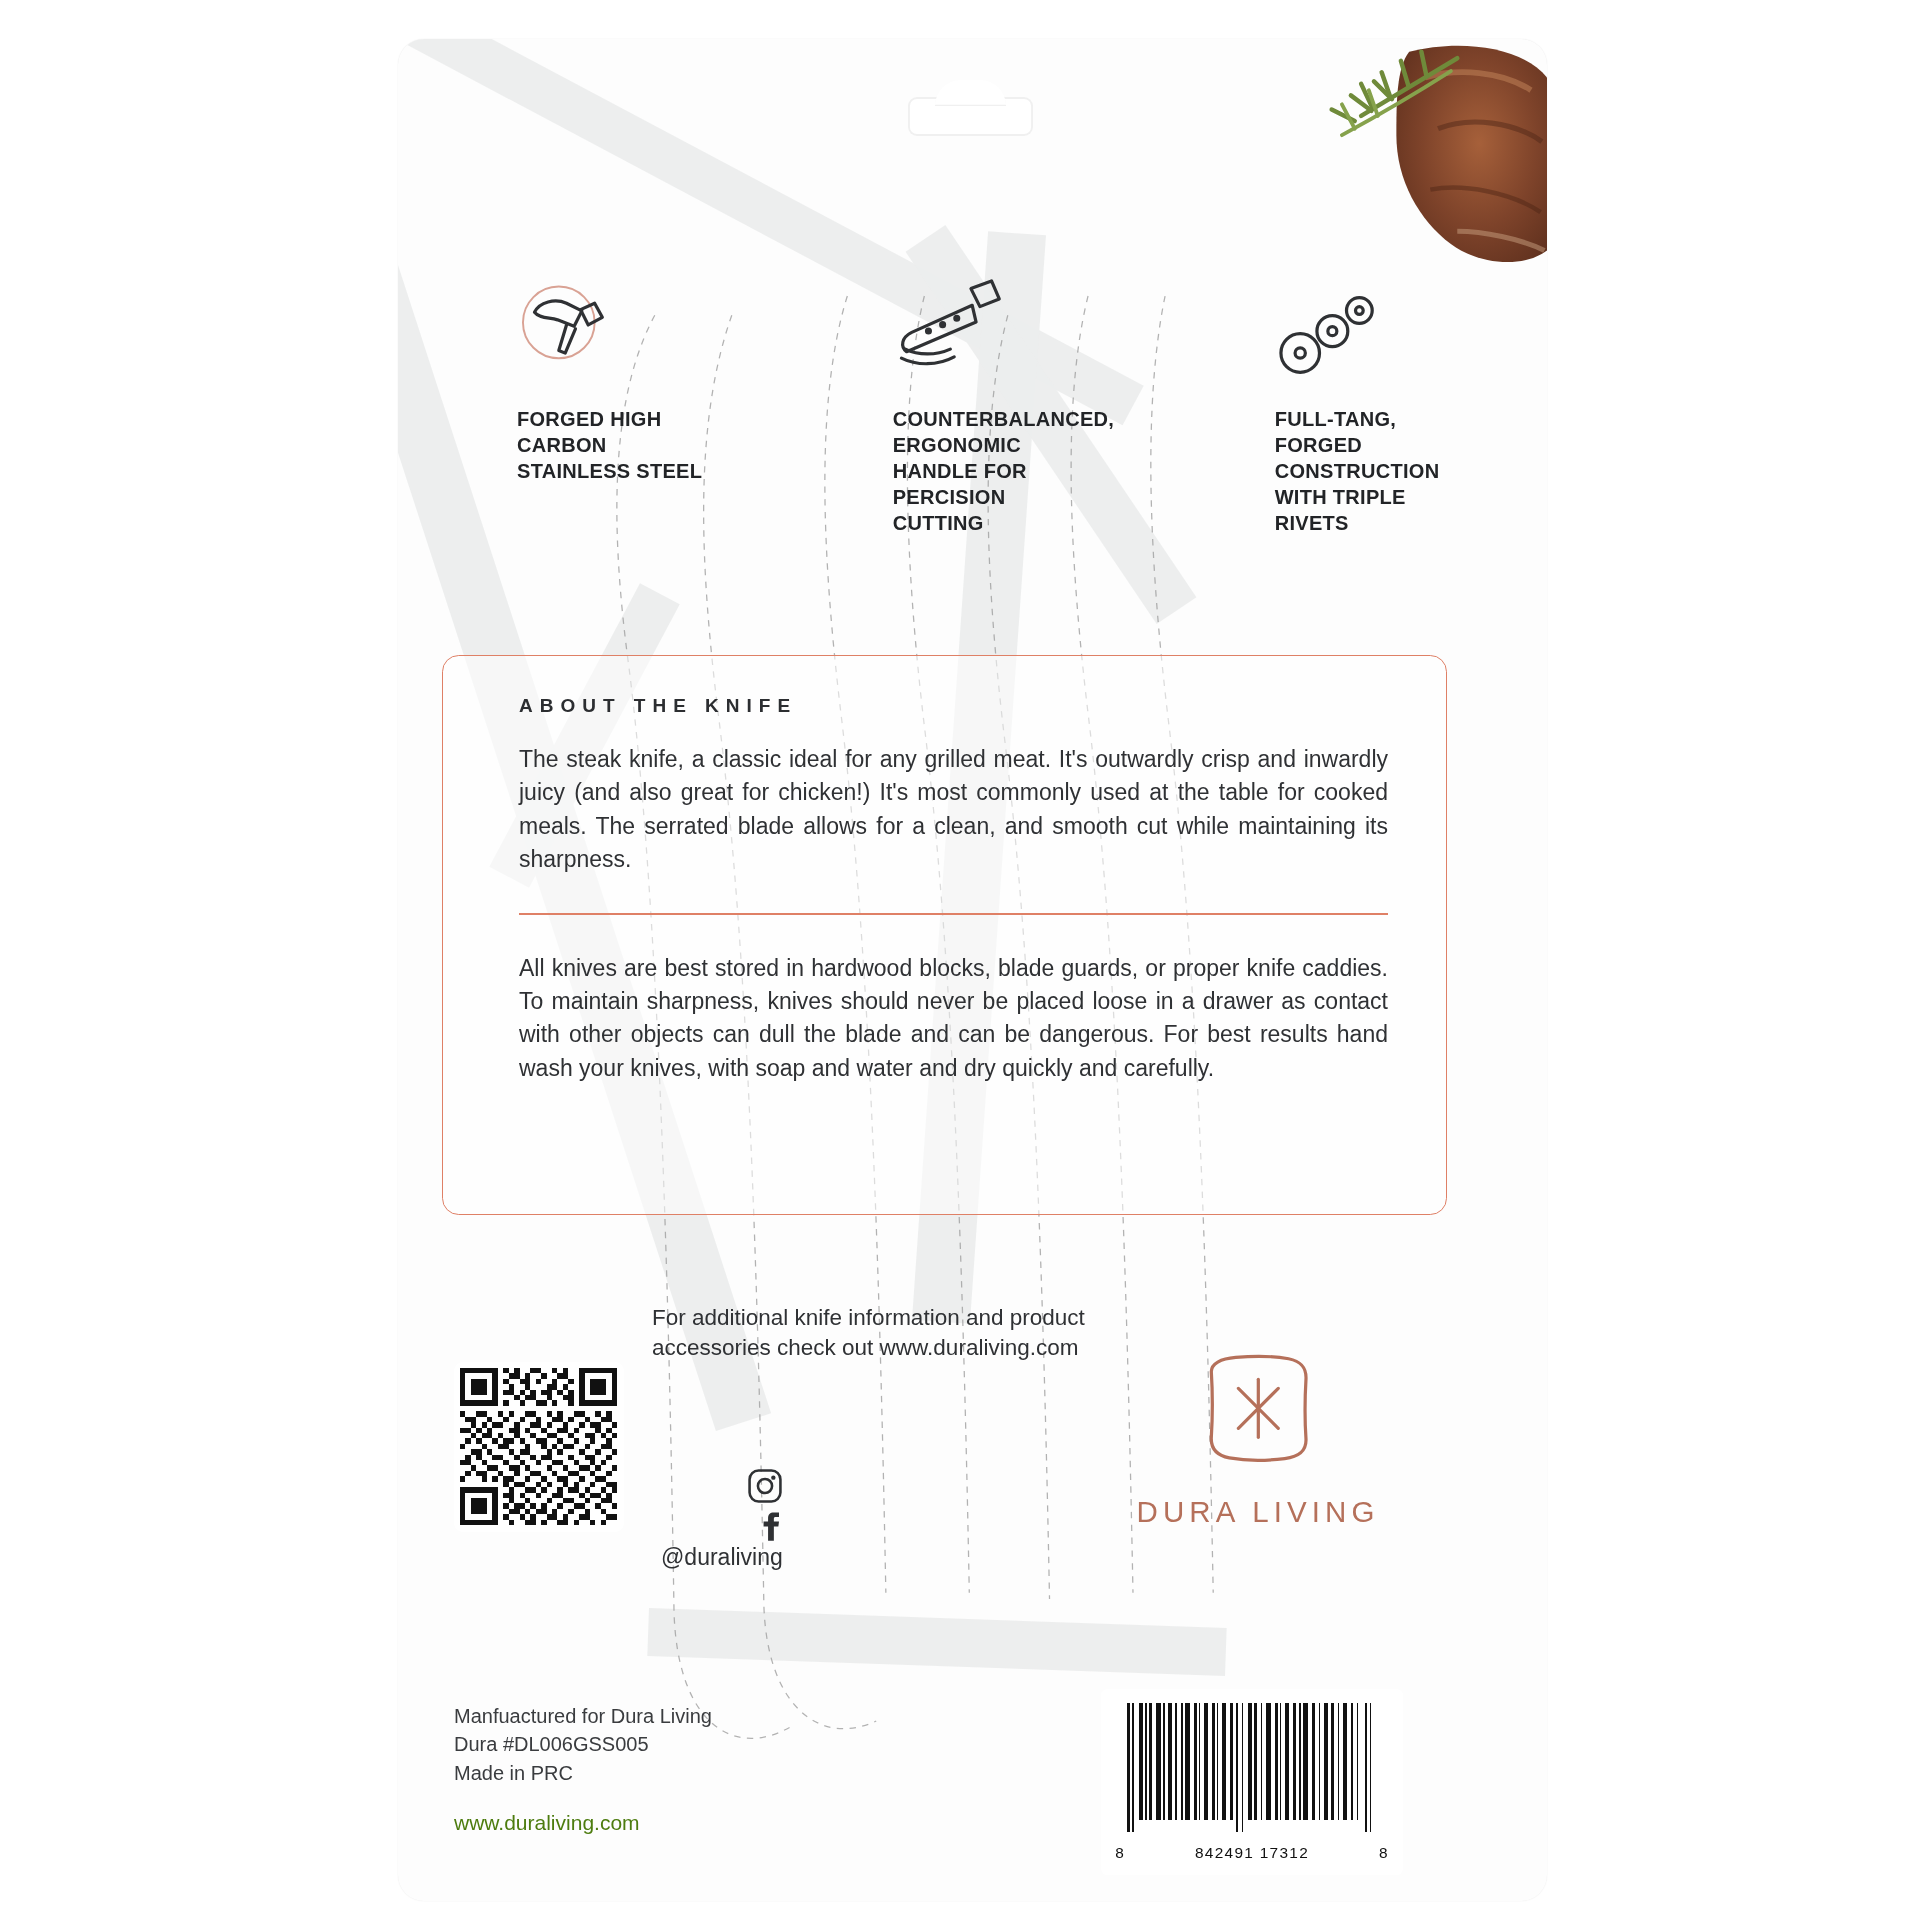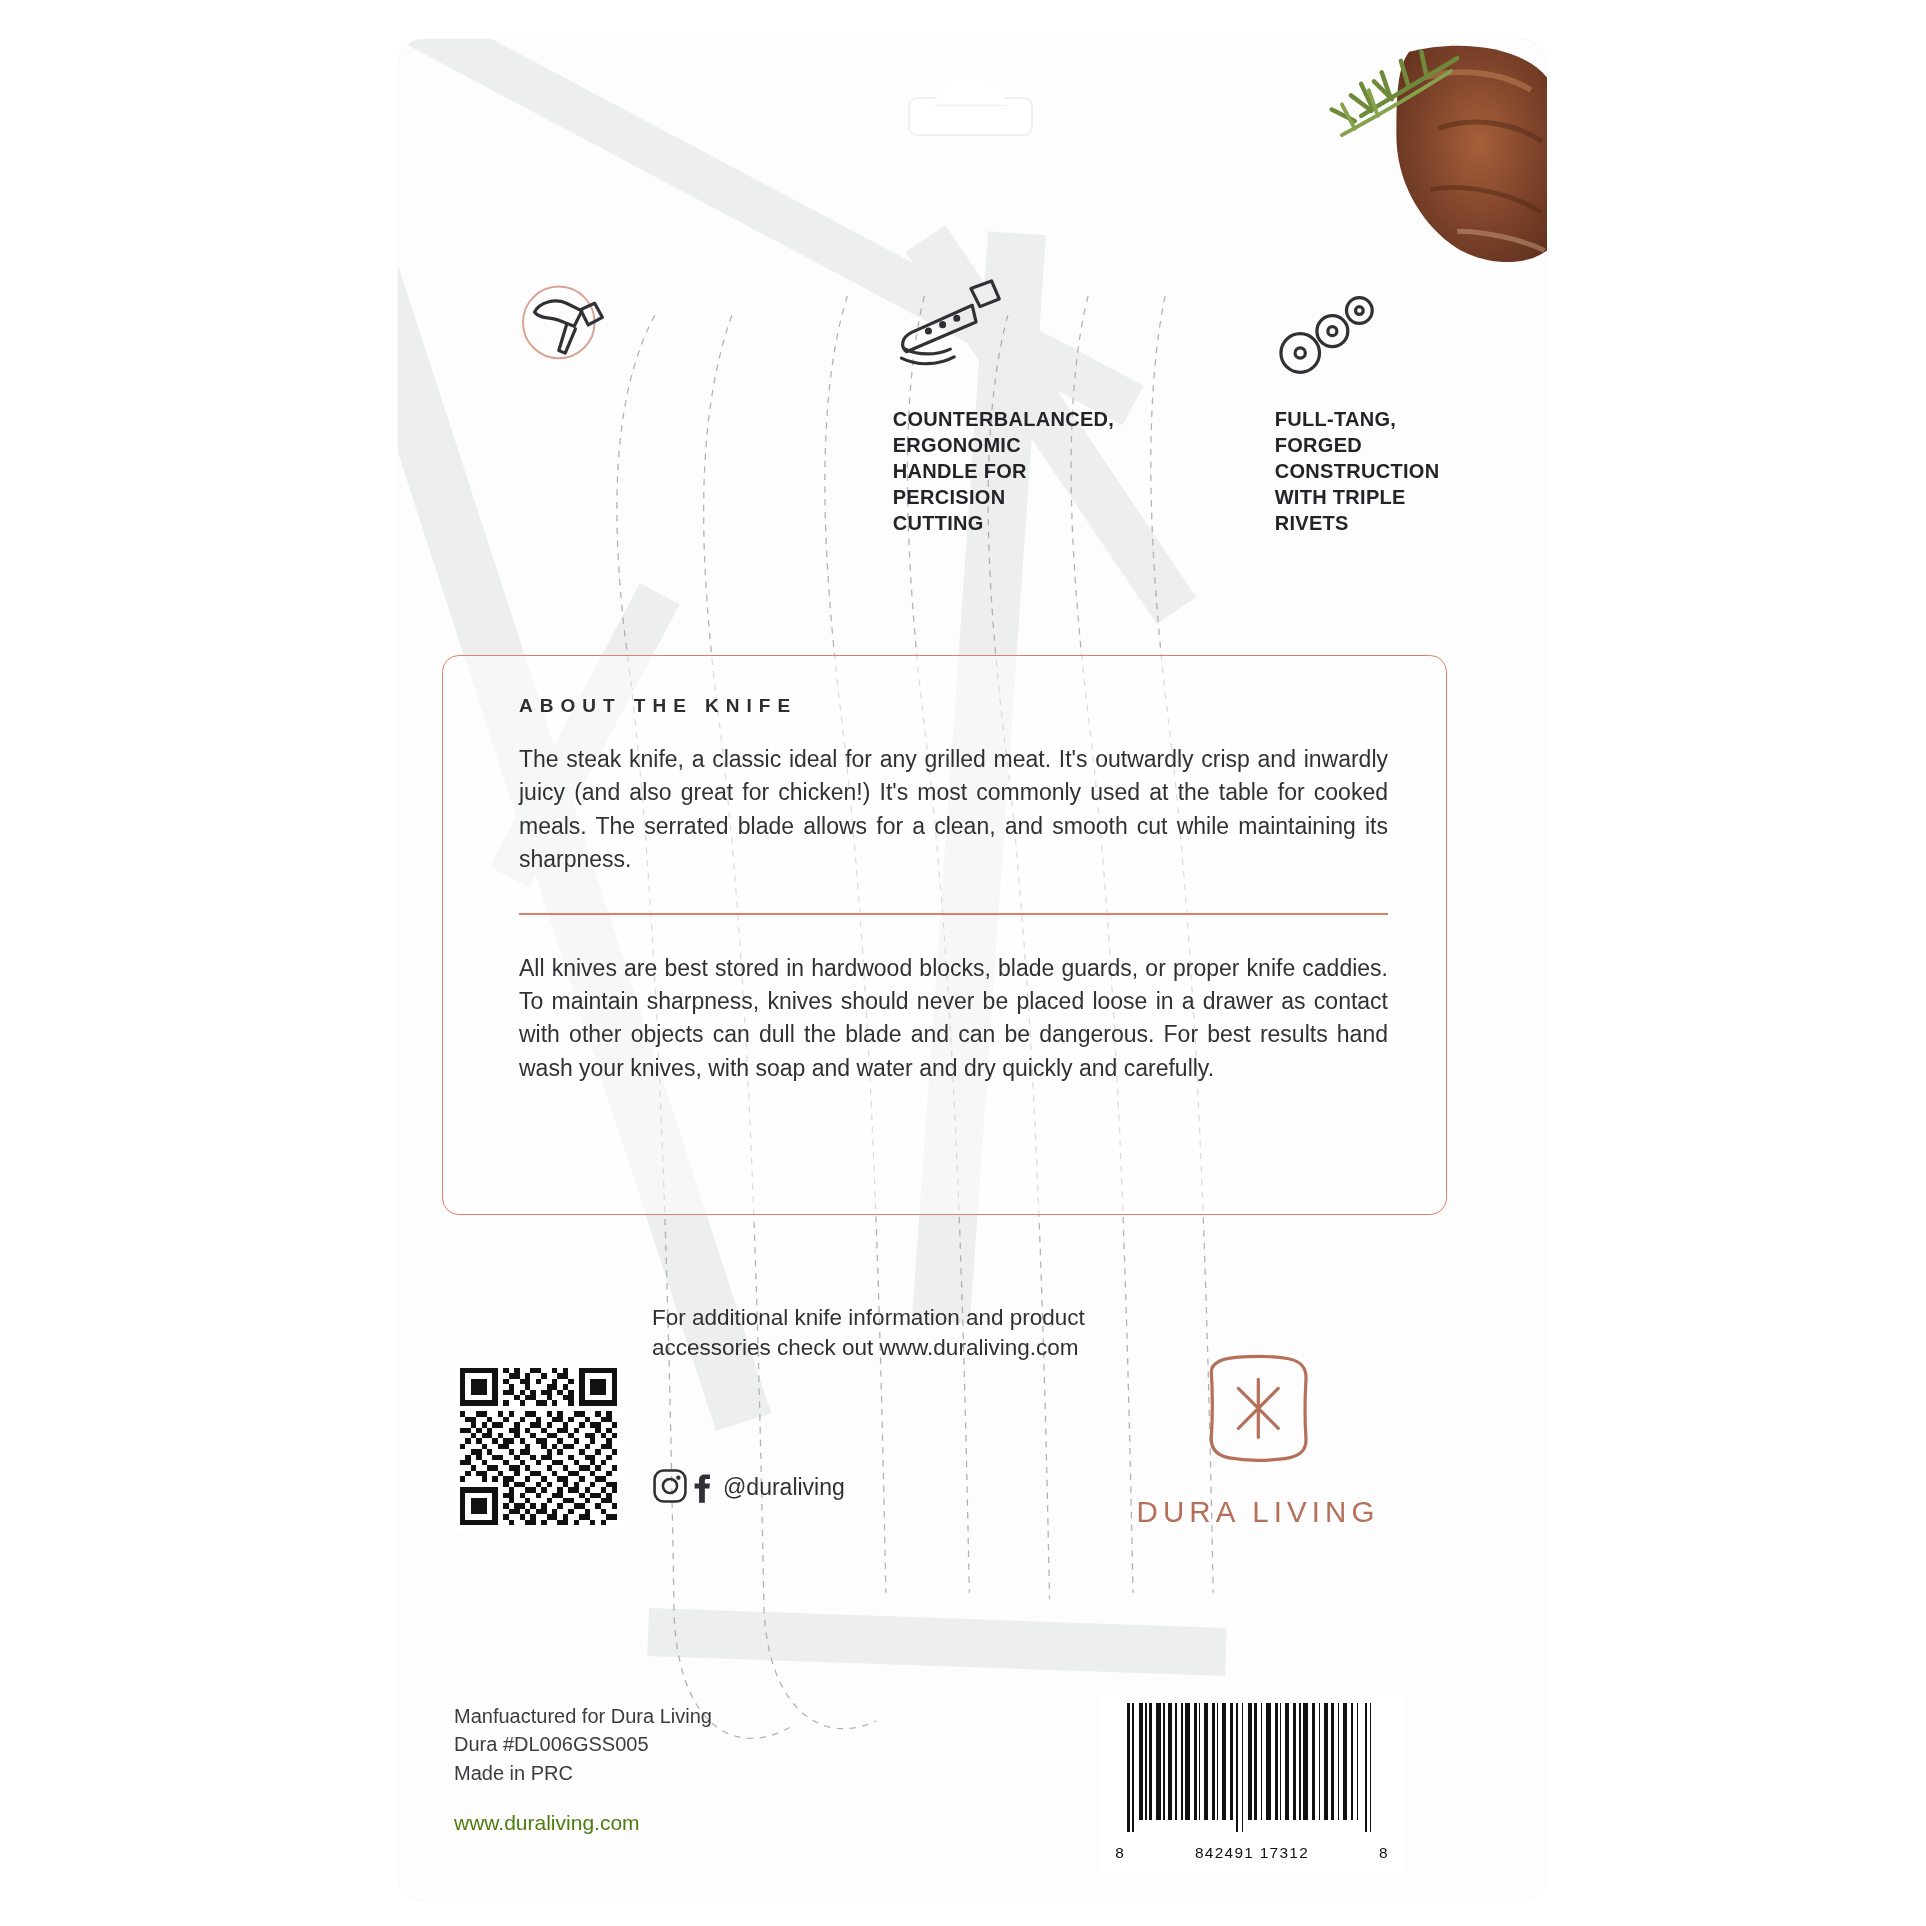--- a/index.html
+++ b/index.html
@@ -183,22 +183,23 @@
     width: 449px;
     font-size: 22.5px;
     line-height: 1.32;
     color: #2f3134;
   }
   .social {
     position: absolute;
     left: 254px;
     top: 1429px;
     display: flex;
-    align-items: center;
+    align-items: flex-end;
     gap: 0;
+    flex-direction: column;
   }
   .social .handle {
     font-size: 23px;
     color: #2f3134;
     margin-left: 9px;
   }
 
   .brand {
     position: absolute;
     left: 693px;
@@ -318,20 +319,21 @@
       <div class="ico">
         <svg width="148" height="96" viewBox="0 0 230 150">
           <circle cx="60" cy="60" r="56" fill="none" stroke="#d9a294" stroke-width="3"></circle>
           <g fill="none" stroke="#2f3134" stroke-width="5" stroke-linecap="round" stroke-linejoin="round">
             <path d="M22,44 C30,28 54,22 72,30 L96,42 L84,66 L58,56 C44,52 30,54 22,44 Z"></path>
             <path d="M94,40 L116,30 L128,52 L106,64 Z"></path>
             <path d="M72,64 L60,104 L70,108 L86,70"></path>
           </g>
         </svg>
       </div>
+      <div class="cap">FORGED HIGH CARBON STAINLESS STEEL</div>
     </div>
 
     <div class="feature f2">
       <div class="ico">
         <svg width="148" height="103" viewBox="0 0 230 160">
           <g fill="none" stroke="#2f3134" stroke-width="5" stroke-linecap="round" stroke-linejoin="round">
             <path d="M118,18 L150,6 L162,34 L132,46 Z"></path>
             <path d="M120,44 L26,86 C10,94 8,108 18,116 L126,70 Z"></path>
             <path d="M16,112 C36,122 64,122 86,112"></path>
             <path d="M10,126 C34,138 66,138 92,124"></path>

